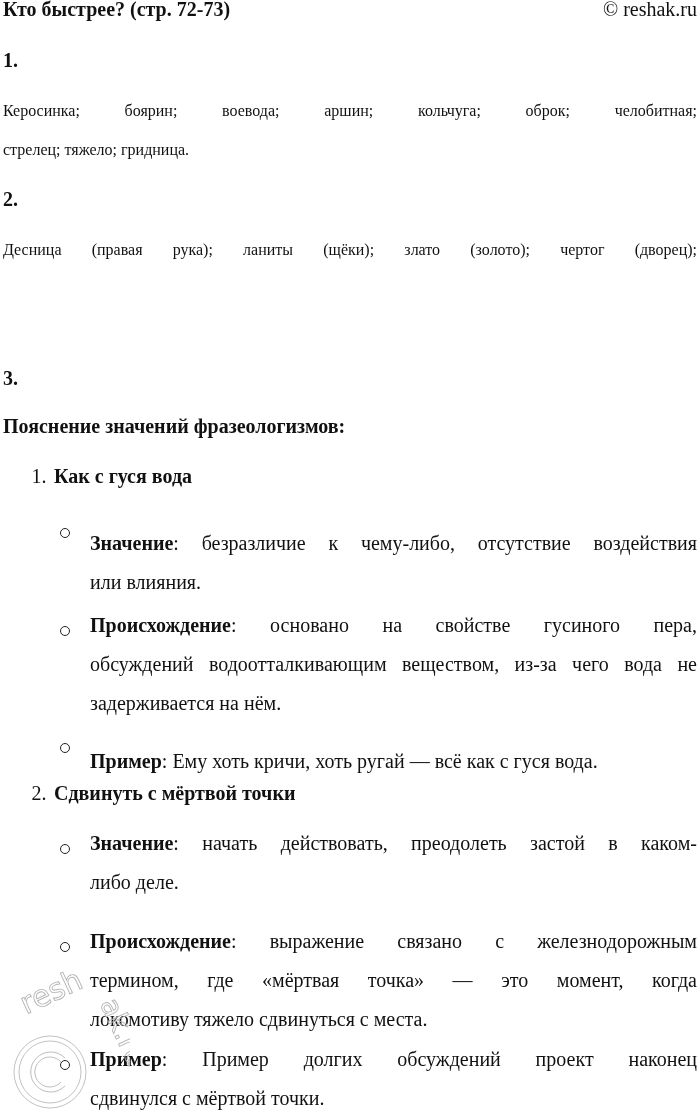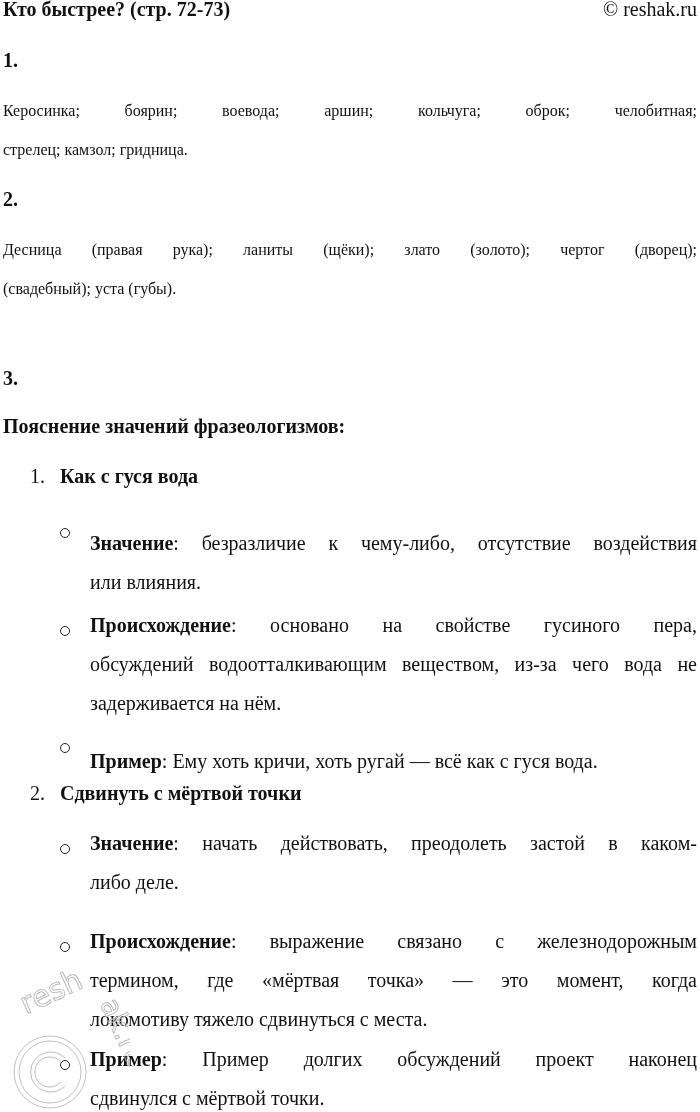--- a/index.html
+++ b/index.html
@@ -69,23 +69,24 @@
     }
     .subhead {
       position: absolute;
       left: 3px;
       font-weight: bold;
       font-size: 20px;
       line-height: 24px;
     }
     .ol-item {
       position: absolute;
-      left: 30px;
+      left: 24px;
       font-size: 20px;
       line-height: 24px;
+      text-align: center;
     }
     .ol-item .ol-num {
       display: inline-block;
       width: 30px;
     }
     .ol-item .ol-title {
       font-weight: bold;
     }
     .bullet {
       position: absolute;
@@ -135,27 +136,26 @@
 <div class="page">
 
   <div class="header">
     <span class="header-title">Кто быстрее? (стр. 72-73)</span>
     <span class="header-copyright">© reshak.ru</span>
   </div>
 
   <div class="num-heading" style="top:48px;">1.</div>
   <div class="para" style="top:91px;">
     <span class="line">Керосинка; боярин; воевода; аршин; кольчуга; оброк; челобитная;</span>
-    <span class="line last">стрелец; камзол; гридница.</span>
+    <span class="line last">стрелец; тяжело; гридница.</span>
   </div>
 
   <div class="num-heading" style="top:187px;">2.</div>
   <div class="para" style="top:230px;">
     <span class="line">Десница (правая рука); ланиты (щёки); злато (золото); чертог (дворец);</span>
-    <span class="line last">(свадебный); уста (губы).</span>
   </div>
 
   <div class="num-heading" style="top:366px;">3.</div>
   <div class="subhead" style="top:414px;">Пояснение значений фразеологизмов:</div>
 
   <div class="ol-item" style="top:464px;">
     <span class="ol-num">1.</span><span class="ol-title">Как с гуся вода</span>
   </div>
 
   <div class="bullet" style="top:508px;">

